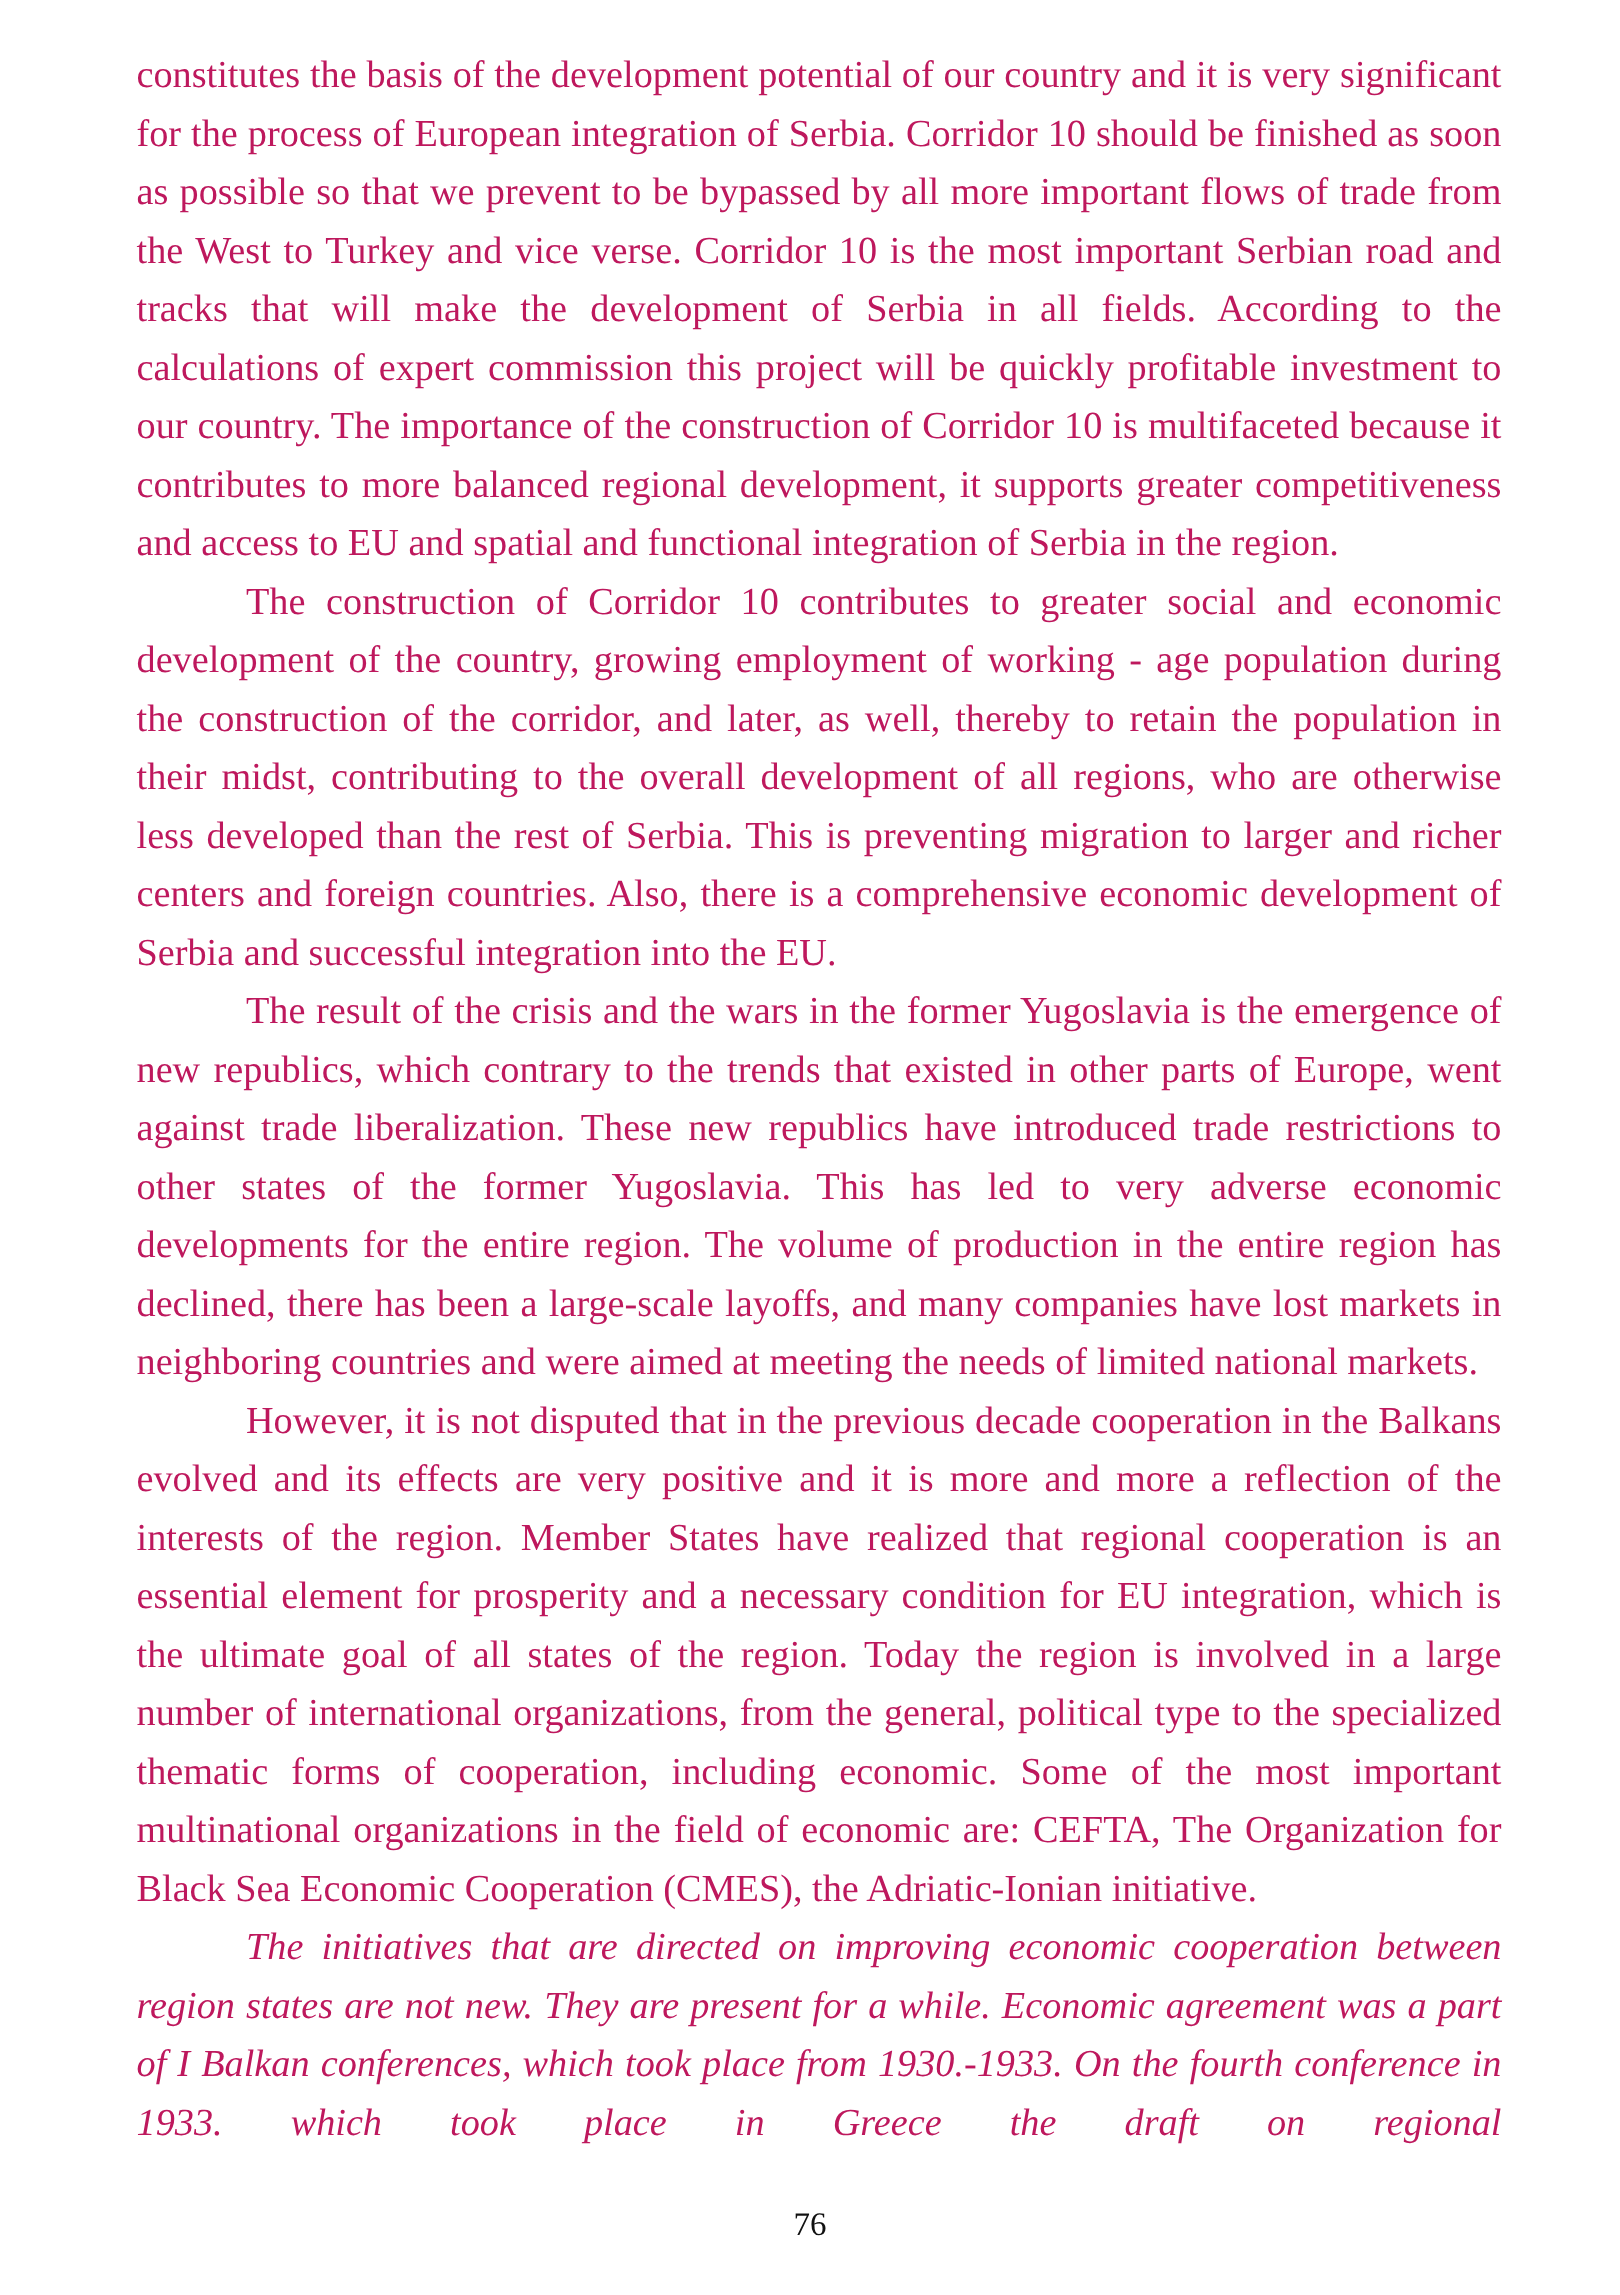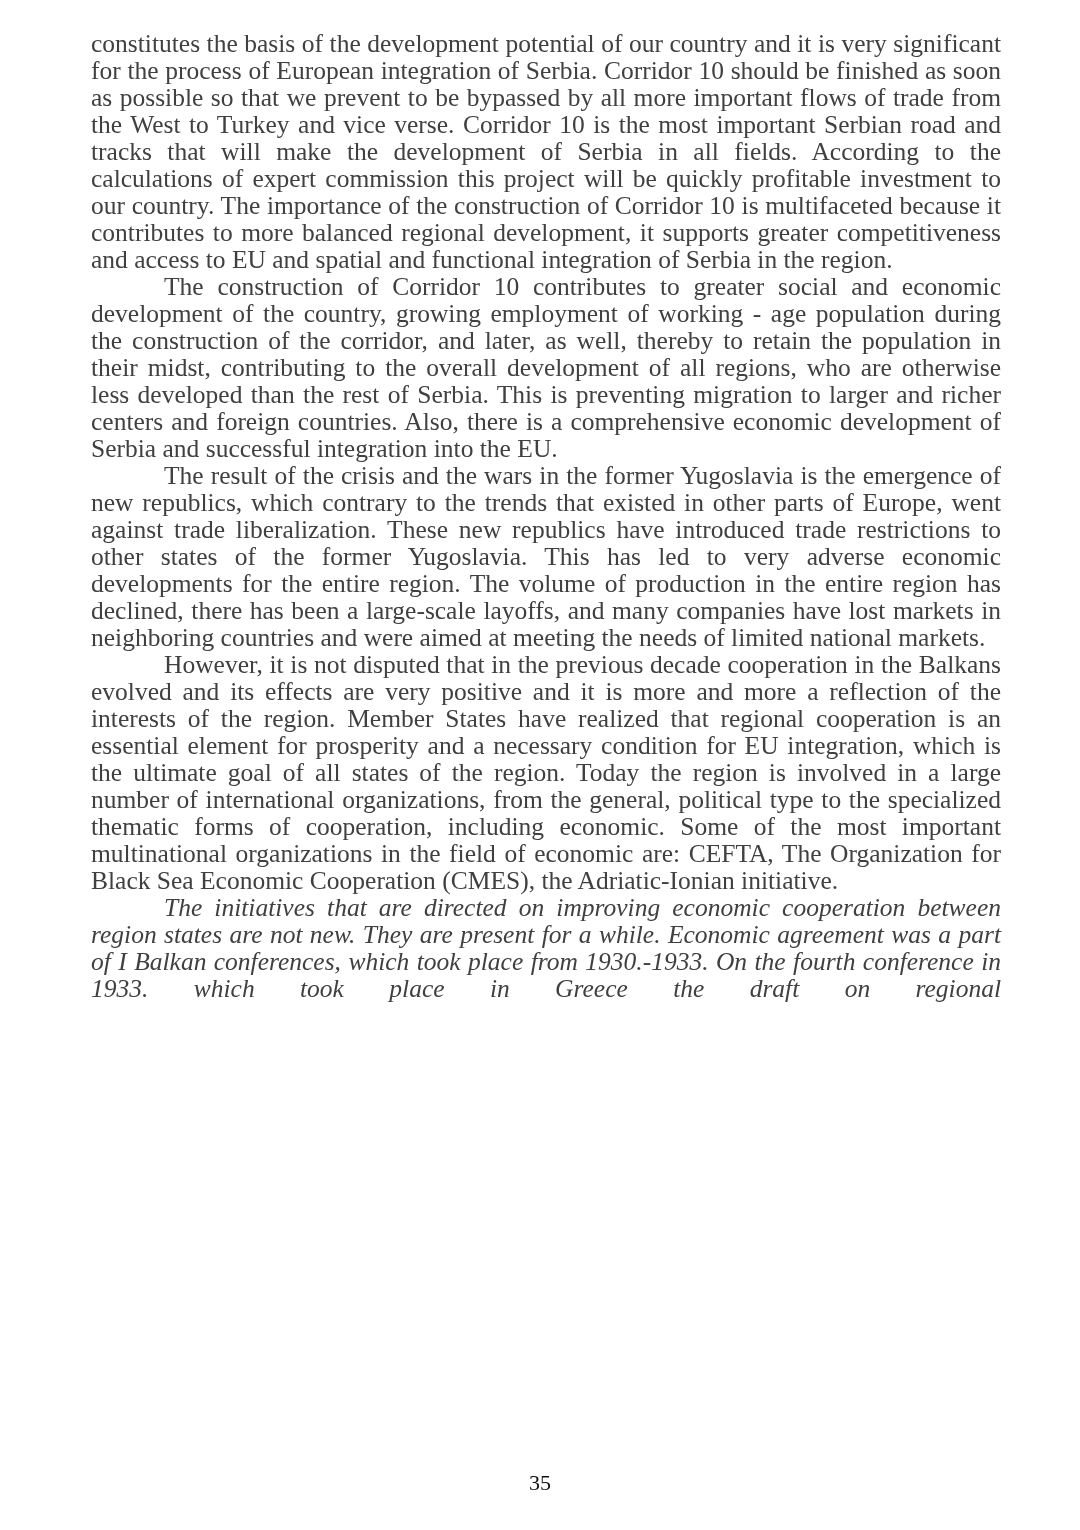--- a/index.html
+++ b/index.html
@@ -4,22 +4,22 @@
   <style>
     html, body { margin: 0; padding: 0; background: #ffffff; }
     body { width: 1080px; height: 1530px; position: relative; overflow: hidden; }
     .page {
       position: absolute;
       left: 91px;
       top: 30px;
       width: 910px;
       font-family: "Liberation Serif", "DejaVu Serif", serif;
       font-size: 25.5px;
-      line-height: 27px;
-      color: #404040;
+      line-height: 39px;
+      color: #be185d;
       text-align: justify;
     }
     .para { margin: 0; }
     .para.indent { text-indent: 73px; }
     .page-number {
       position: absolute;
       top: 1470px;
       left: 0;
       width: 1080px;
       text-align: center;
@@ -32,13 +32,13 @@
 <body>
 
 <div class="page">
   <p class="para">constitutes the basis of the development potential of our country and it is very significant for the process of European integration of Serbia. Corridor 10 should be finished as soon as possible so that we prevent to be bypassed by all more important flows of trade from the West to Turkey and vice verse. Corridor 10 is the most important Serbian road and tracks that will make the development of Serbia in all fields. According to the calculations of expert commission this project will be quickly profitable investment to our country. The importance of the construction of Corridor 10 is multifaceted because it contributes to more balanced regional development, it supports greater competitiveness and access to EU and spatial and functional integration of Serbia in the region.</p>
   <p class="para indent">The construction of Corridor 10 contributes to greater social and economic development of the country, growing employment of working - age population during the construction of the corridor, and later, as well, thereby to retain the population in their midst, contributing to the overall development of all regions, who are otherwise less developed than the rest of Serbia. This is preventing migration to larger and richer centers and foreign countries. Also, there is a comprehensive economic development of Serbia and successful integration into the EU.</p>
   <p class="para indent">The result of the crisis and the wars in the former Yugoslavia is the emergence of new republics, which contrary to the trends that existed in other parts of Europe, went against trade liberalization. These new republics have introduced trade restrictions to other states of the former Yugoslavia. This has led to very adverse economic developments for the entire region. The volume of production in the entire region has declined, there has been a large-scale layoffs, and many companies have lost markets in neighboring countries and were aimed at meeting the needs of limited national markets.</p>
   <p class="para indent">However, it is not disputed that in the previous decade cooperation in the Balkans evolved and its effects are very positive and it is more and more a reflection of the interests of the region. Member States have realized that regional cooperation is an essential element for prosperity and a necessary condition for EU integration, which is the ultimate goal of all states of the region. Today the region is involved in a large number of international organizations, from the general, political type to the specialized thematic forms of cooperation, including economic. Some of the most important multinational organizations in the field of economic are: CEFTA, The Organization for Black Sea Economic Cooperation (CMES), the Adriatic-Ionian initiative.</p>
   <p class="para indent" style="text-align-last: justify; font-style: italic;">The initiatives that are directed on improving economic cooperation between region states are not new. They are present for a while. Economic agreement was a part of I Balkan conferences, which took place from 1930.-1933. On the fourth conference in 1933. which took place in Greece the draft on regional</p>
 </div>
 
-<div class="page-number">35</div>
+<div class="page-number">76</div>
 
 </body></html>

